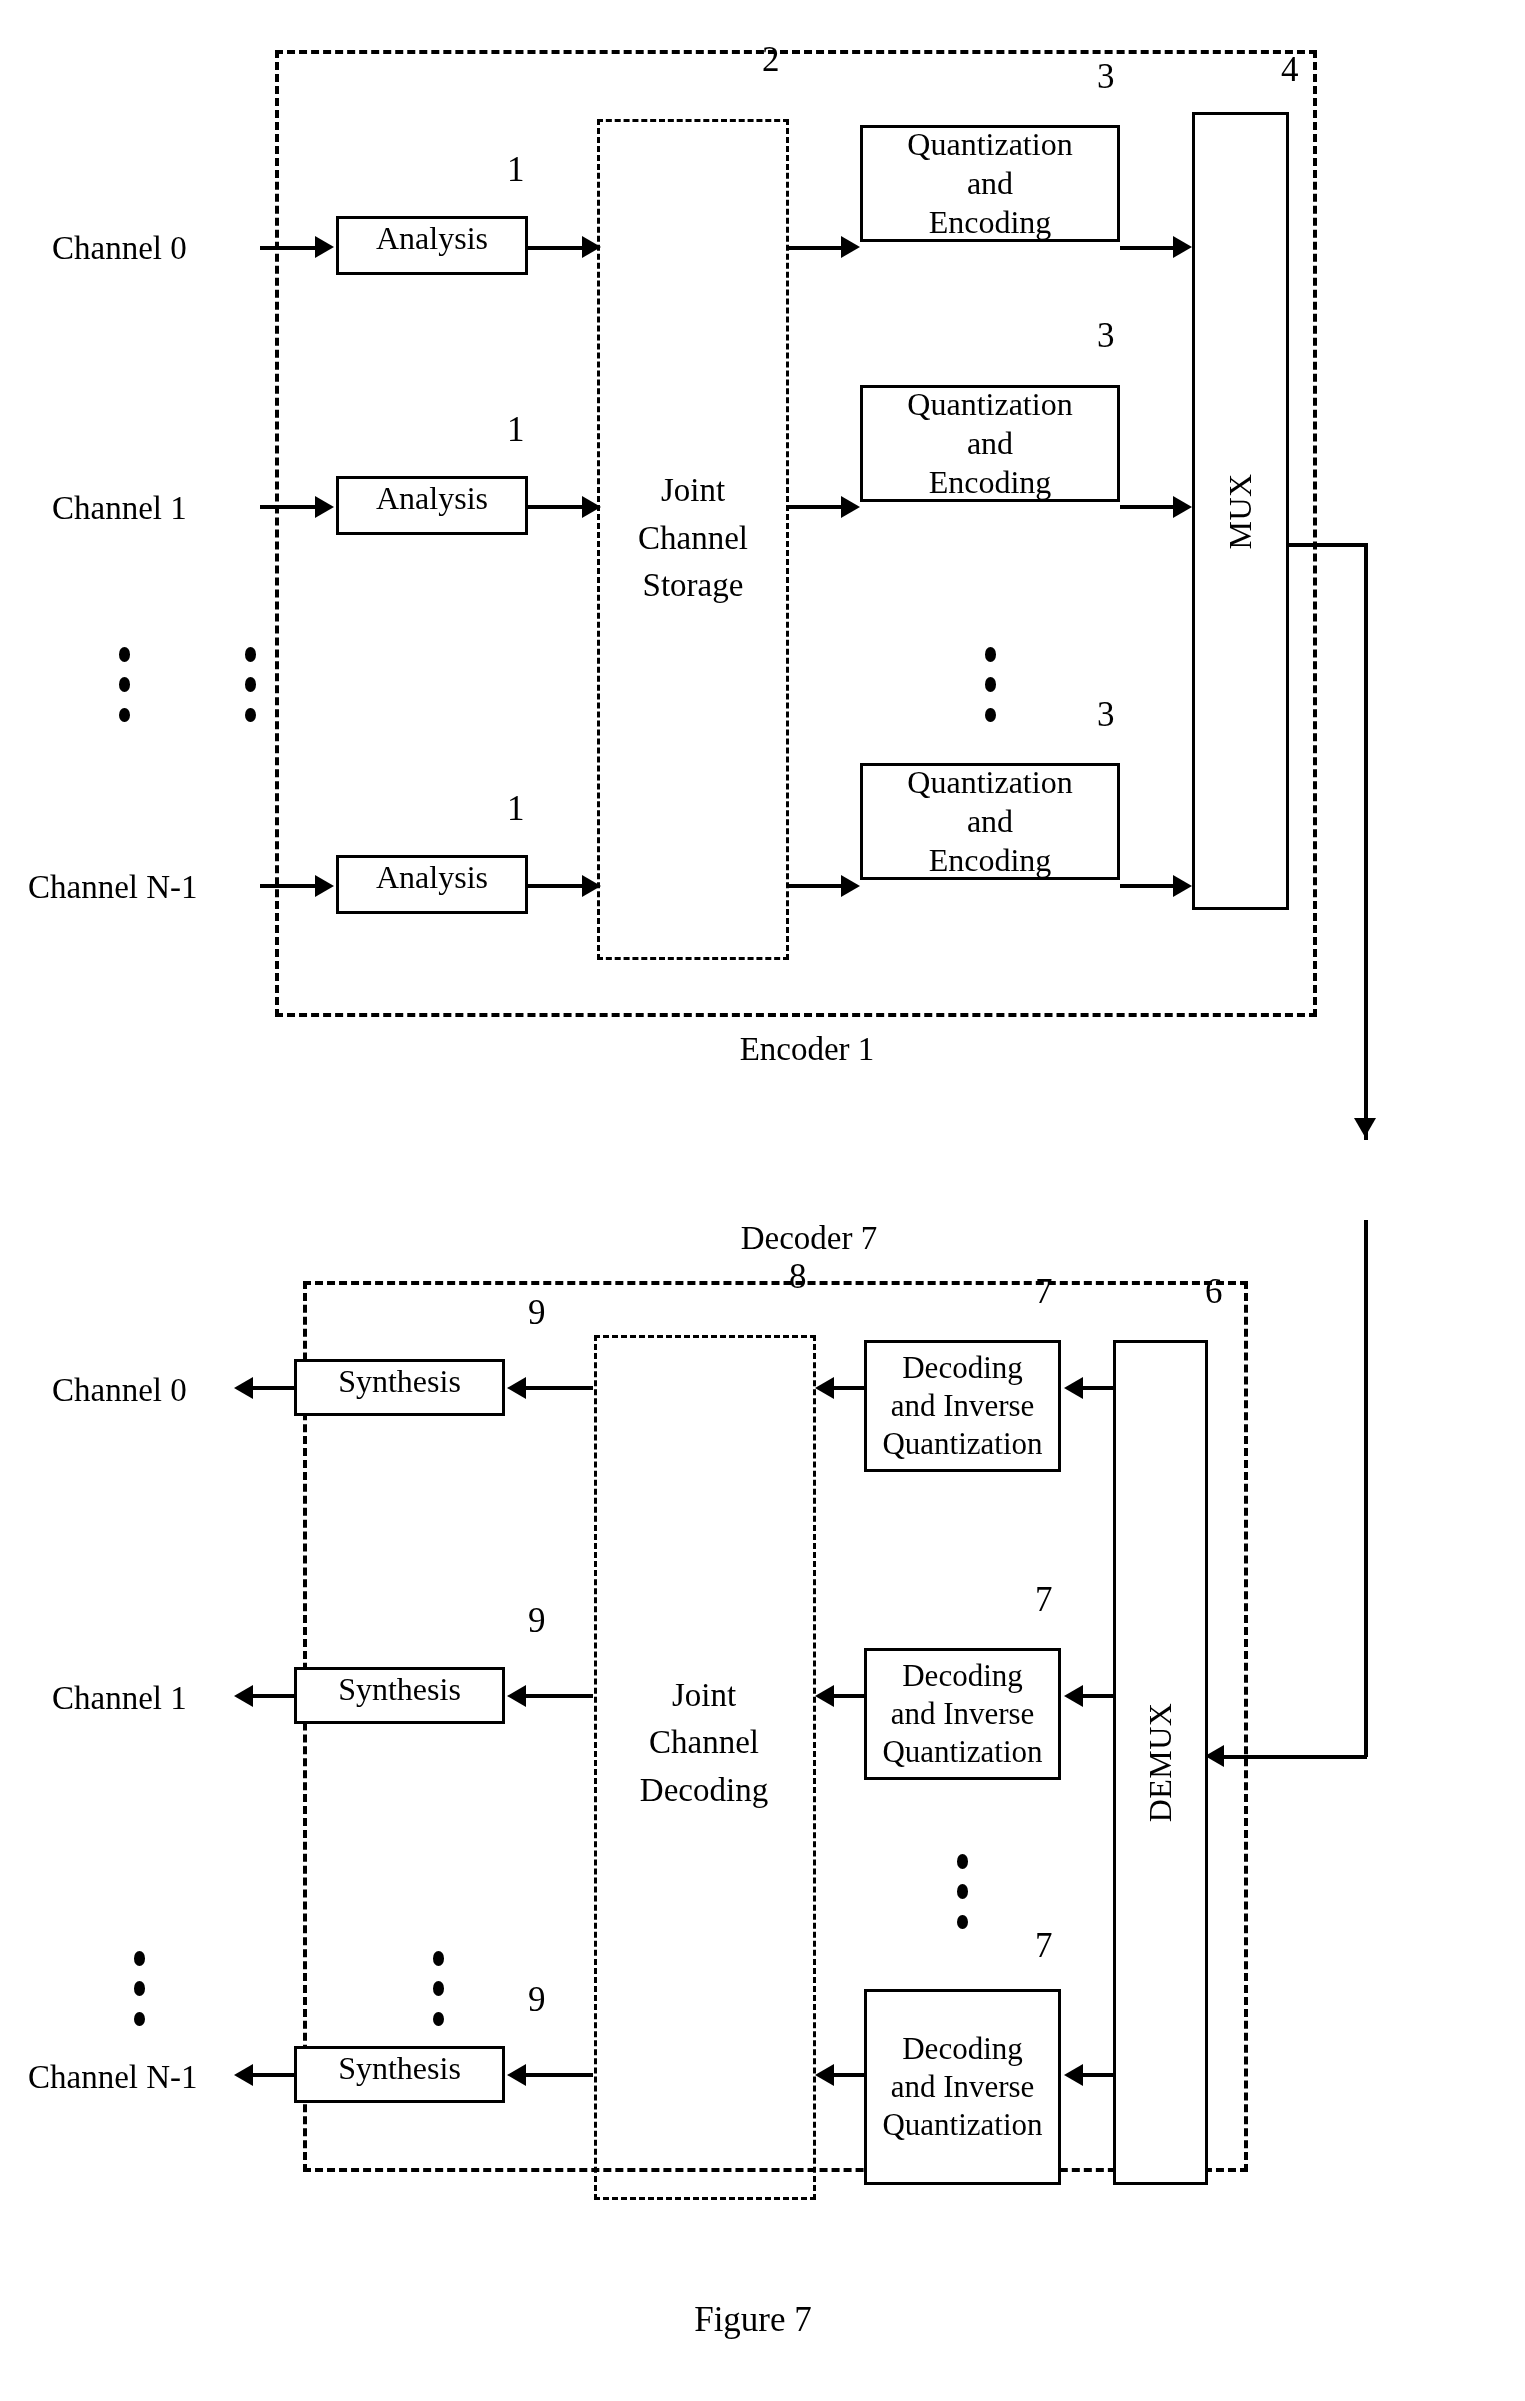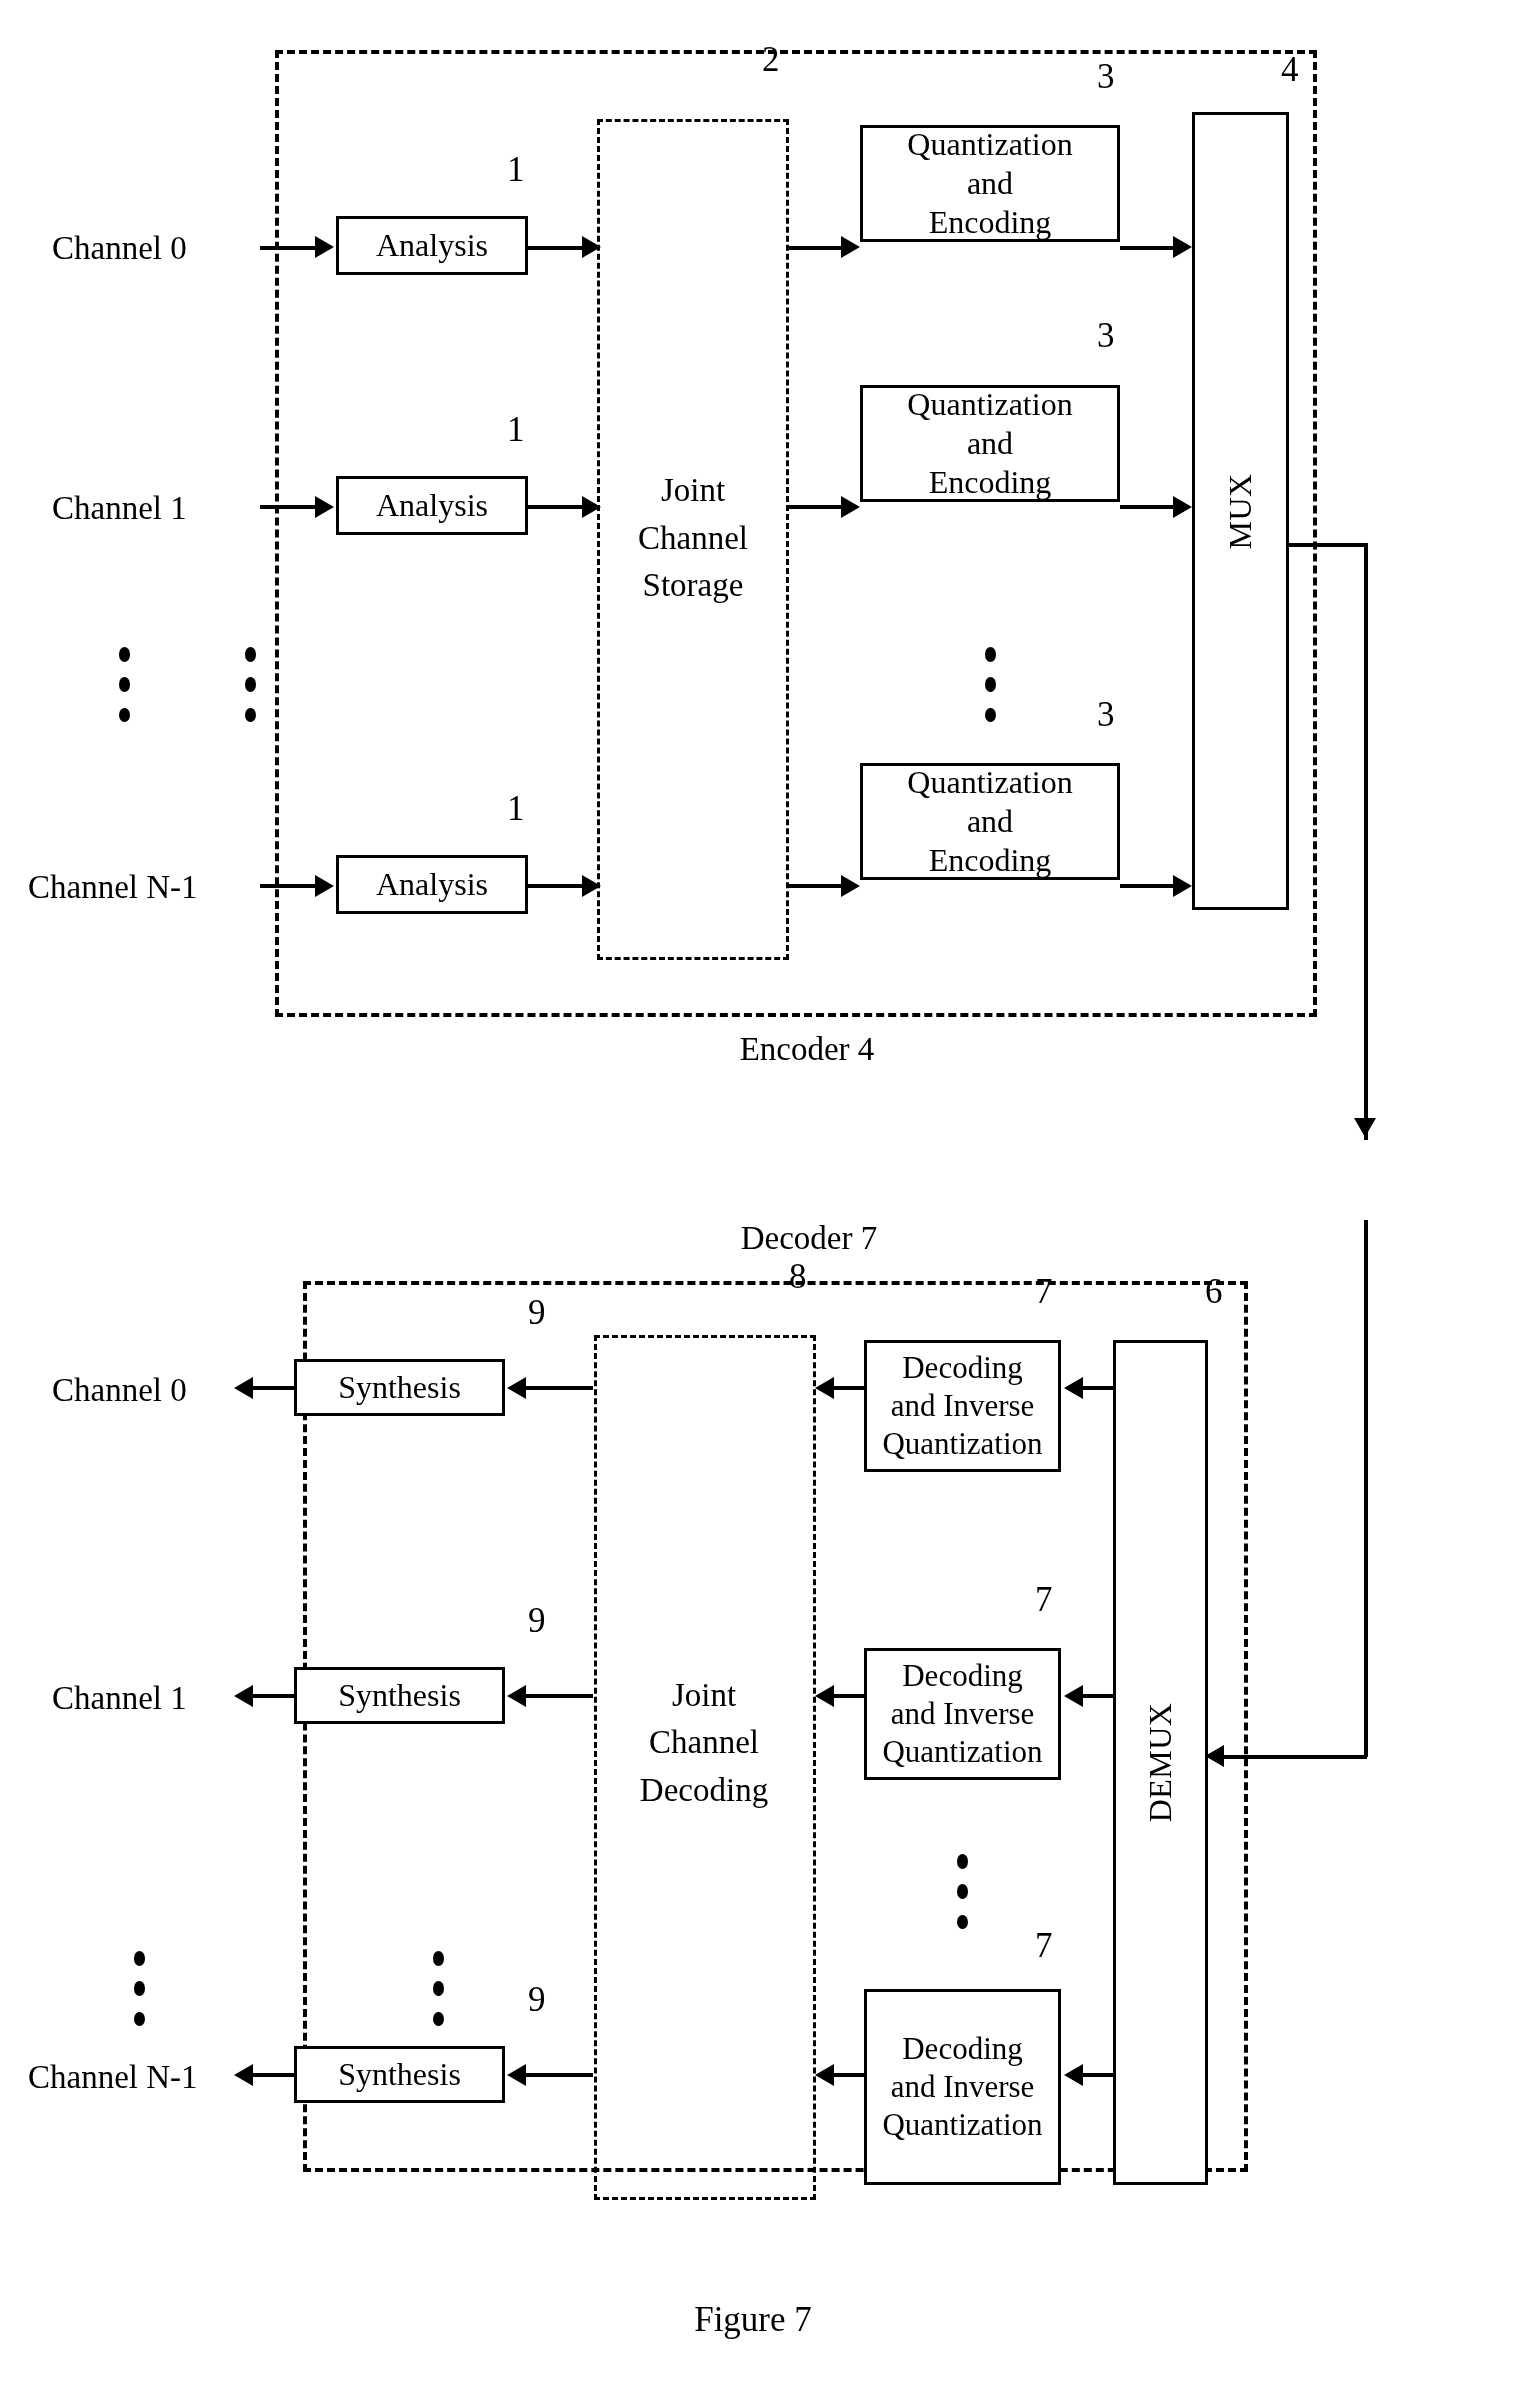--- a/index.html
+++ b/index.html
@@ -16,21 +16,20 @@
     overflow:hidden;
   }
 
   
   .blk{
     position:absolute;
     border:3.5px solid #000;
     background:#fff;
     box-sizing:border-box;
     display:flex;
-    align-items:center;
     justify-content:center;
     text-align:center;
     line-height:1.12;
     font-size:32px;
     padding:1.7px 3.5px;
   }
   .blk.multi{line-height:1.22;}
 
   
   .dashgrp{
@@ -204,21 +203,21 @@
   <div class="hline" style="left:1120px;top:505px;width:55px;"></div>
   <div class="arrow-r" style="left:1173px;top:496px;"></div>
   <div class="hline" style="left:1120px;top:884px;width:55px;"></div>
   <div class="arrow-r" style="left:1173px;top:875px;"></div>
 
   <div class="vblk" style="left:1192px;top:112px;width:97px;height:798px;">
     <span>MUX</span>
   </div>
   <div class="lbl ref" style="left:1281px;top:52px;">4</div>
 
-  <div class="lbl center" style="left:807px;top:1033px;">Encoder 4</div>
+  <div class="lbl center" style="left:807px;top:1033px;">Encoder 1</div>
 
   <div class="hline" style="left:1289px;top:543px;width:78px;"></div>
   <div class="vline" style="left:1364px;top:543px;height:597px;"></div>
   <div class="arrow-d" style="left:1354px;top:1118px;"></div>
   <div class="vline" style="left:1364px;top:1220px;height:537px;"></div>
   <div class="hline" style="left:1222px;top:1755px;width:145px;"></div>
   <div class="arrow-l" style="left:1205px;top:1745px;"></div>
 
   <div class="lbl center" style="left:809px;top:1222px;">Decoder 7</div>
 

